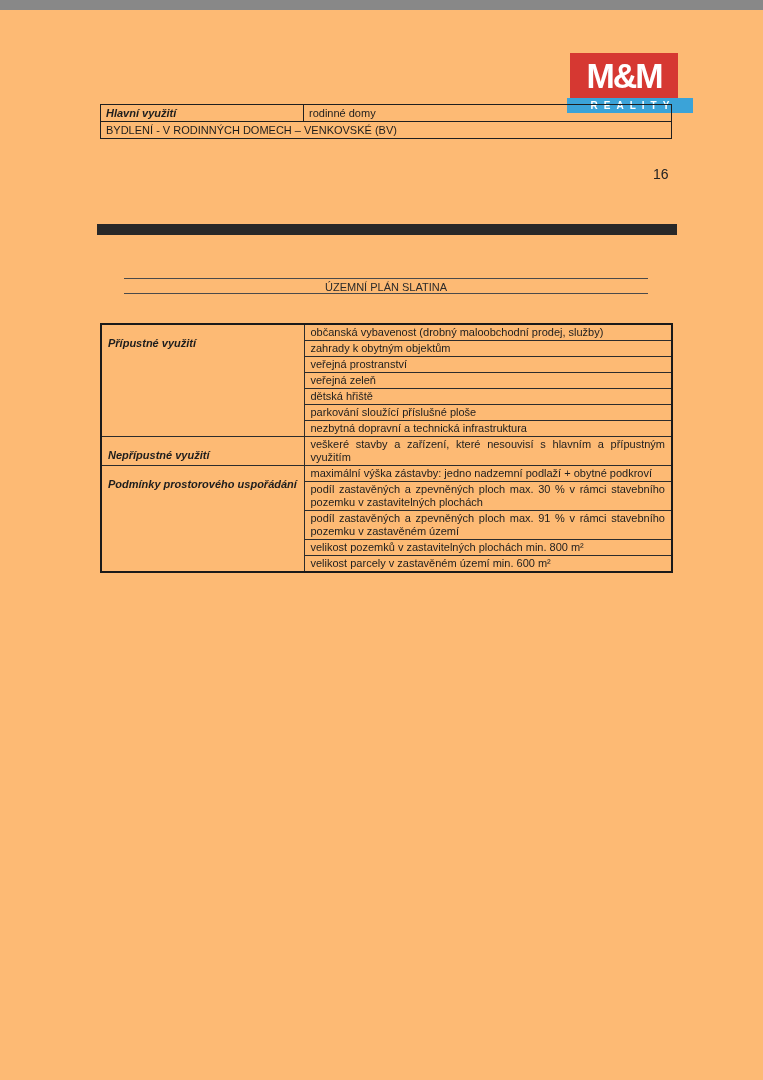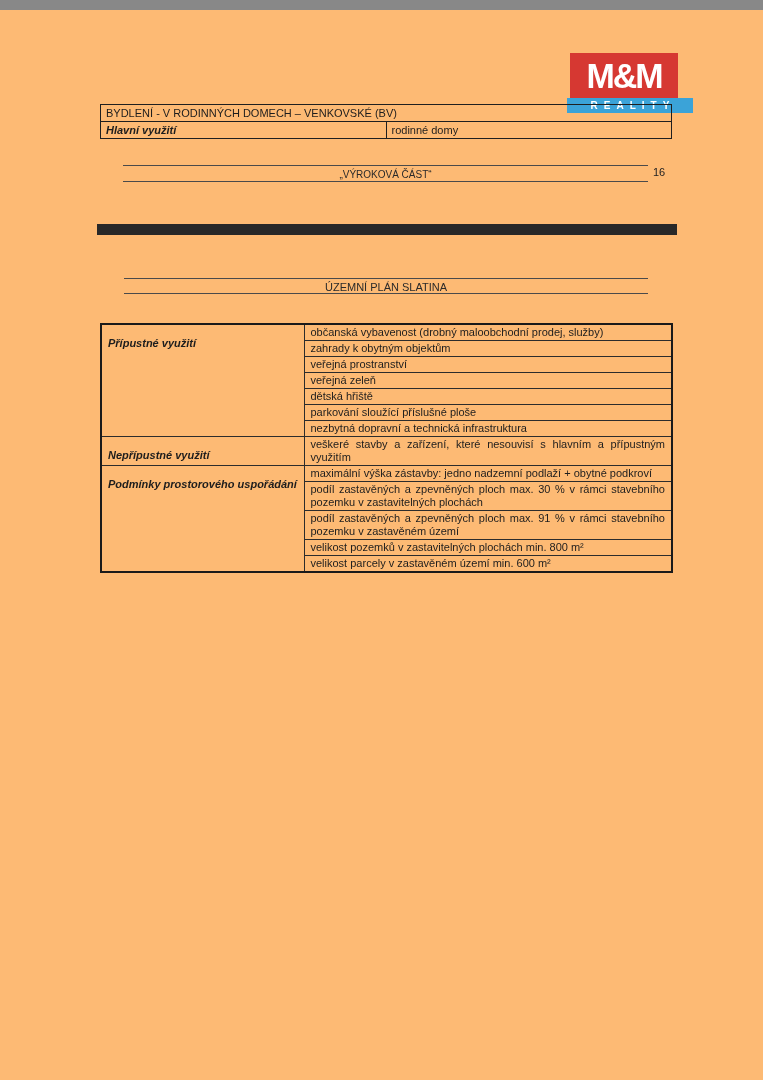--- a/index.html
+++ b/index.html
@@ -54,21 +54,21 @@
     position: absolute;
     border-top: 1px solid #4a4a4a;
     border-bottom: 1px solid #4a4a4a;
     text-align: center;
     color: #2a2a2a;
   }
   .vyrok-block { left: 123px; top: 155px; width: 525px; height: 17px;
     font-size: 10px; line-height: 17px; }
   .uzemni-block { left: 124px; top: 268px; width: 524px; height: 16px;
     font-size: 11px; line-height: 16px; }
-  .page-number { position: absolute; left: 653px; top: 156px; font-size: 11px; color: #222; }
+  .page-number { position: absolute; left: 653px; top: 156px; font-size: 14px; color: #222; }
 
   
   .black-bar { position: absolute; left: 97px; top: 214px; width: 580px; height: 11px; background: #282828; }
 
   
   .main-table {
     position: absolute; left: 100px; top: 313px; width: 573px;
     border-collapse: collapse; table-layout: fixed;
     border: 2px solid #1a1a1a;
   }
@@ -97,30 +97,29 @@
       <span>M&amp;M</span>
     </div>
     <div class="logo-blue" style="background:#3ba3d8;">
       <span>REALITY</span>
     </div>
   </div>
 
   <table class="header-table">
     <tbody>
         <tr>
-      <td class="title-cell" colspan="2">BYDLENÍ - V RODINNÝCH DOMECH  – VENKOVSKÉ (BV)</td>
+      <td class="label-cell">Hlavní využití</td>
+      <td>rodinné domy</td>
     </tr>
     <tr>
-      <td class="label-cell">Hlavní využití</td>
-      <td>rodinné domy</td>
+      <td class="title-cell" colspan="2">BYDLENÍ - V RODINNÝCH DOMECH  – VENKOVSKÉ (BV)</td>
     </tr>
   </tbody>
     </table>
 
-  <div class="rule-block vyrok-block">„VÝROKOVÁ ČÁST“</div>
   <div class="page-number">16</div>
 
   <div class="black-bar"></div>
 
   <div class="rule-block uzemni-block">ÚZEMNÍ PLÁN SLATINA</div>
 
   <table class="main-table">
     <tbody>
         <tr class="single">
       <td class="label" rowspan="7">Přípustné využití</td>

